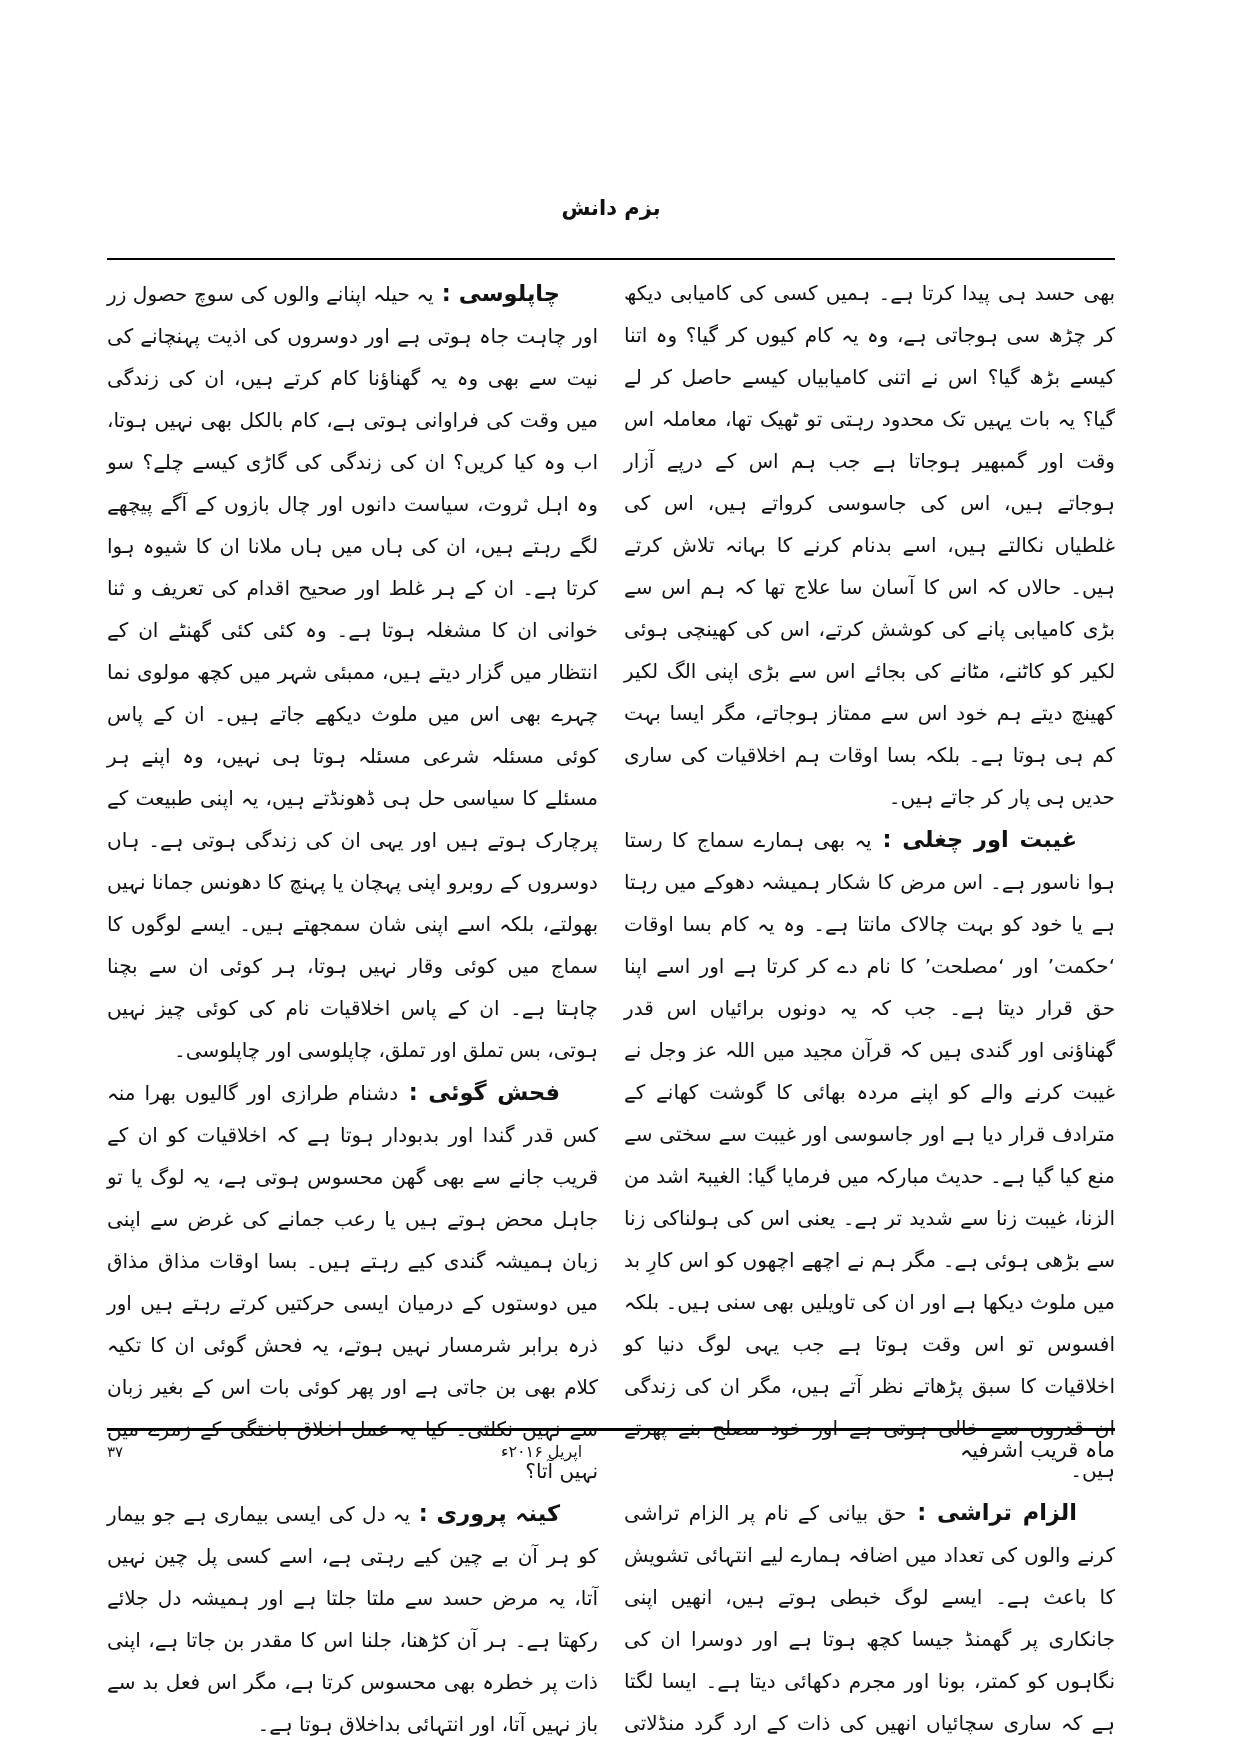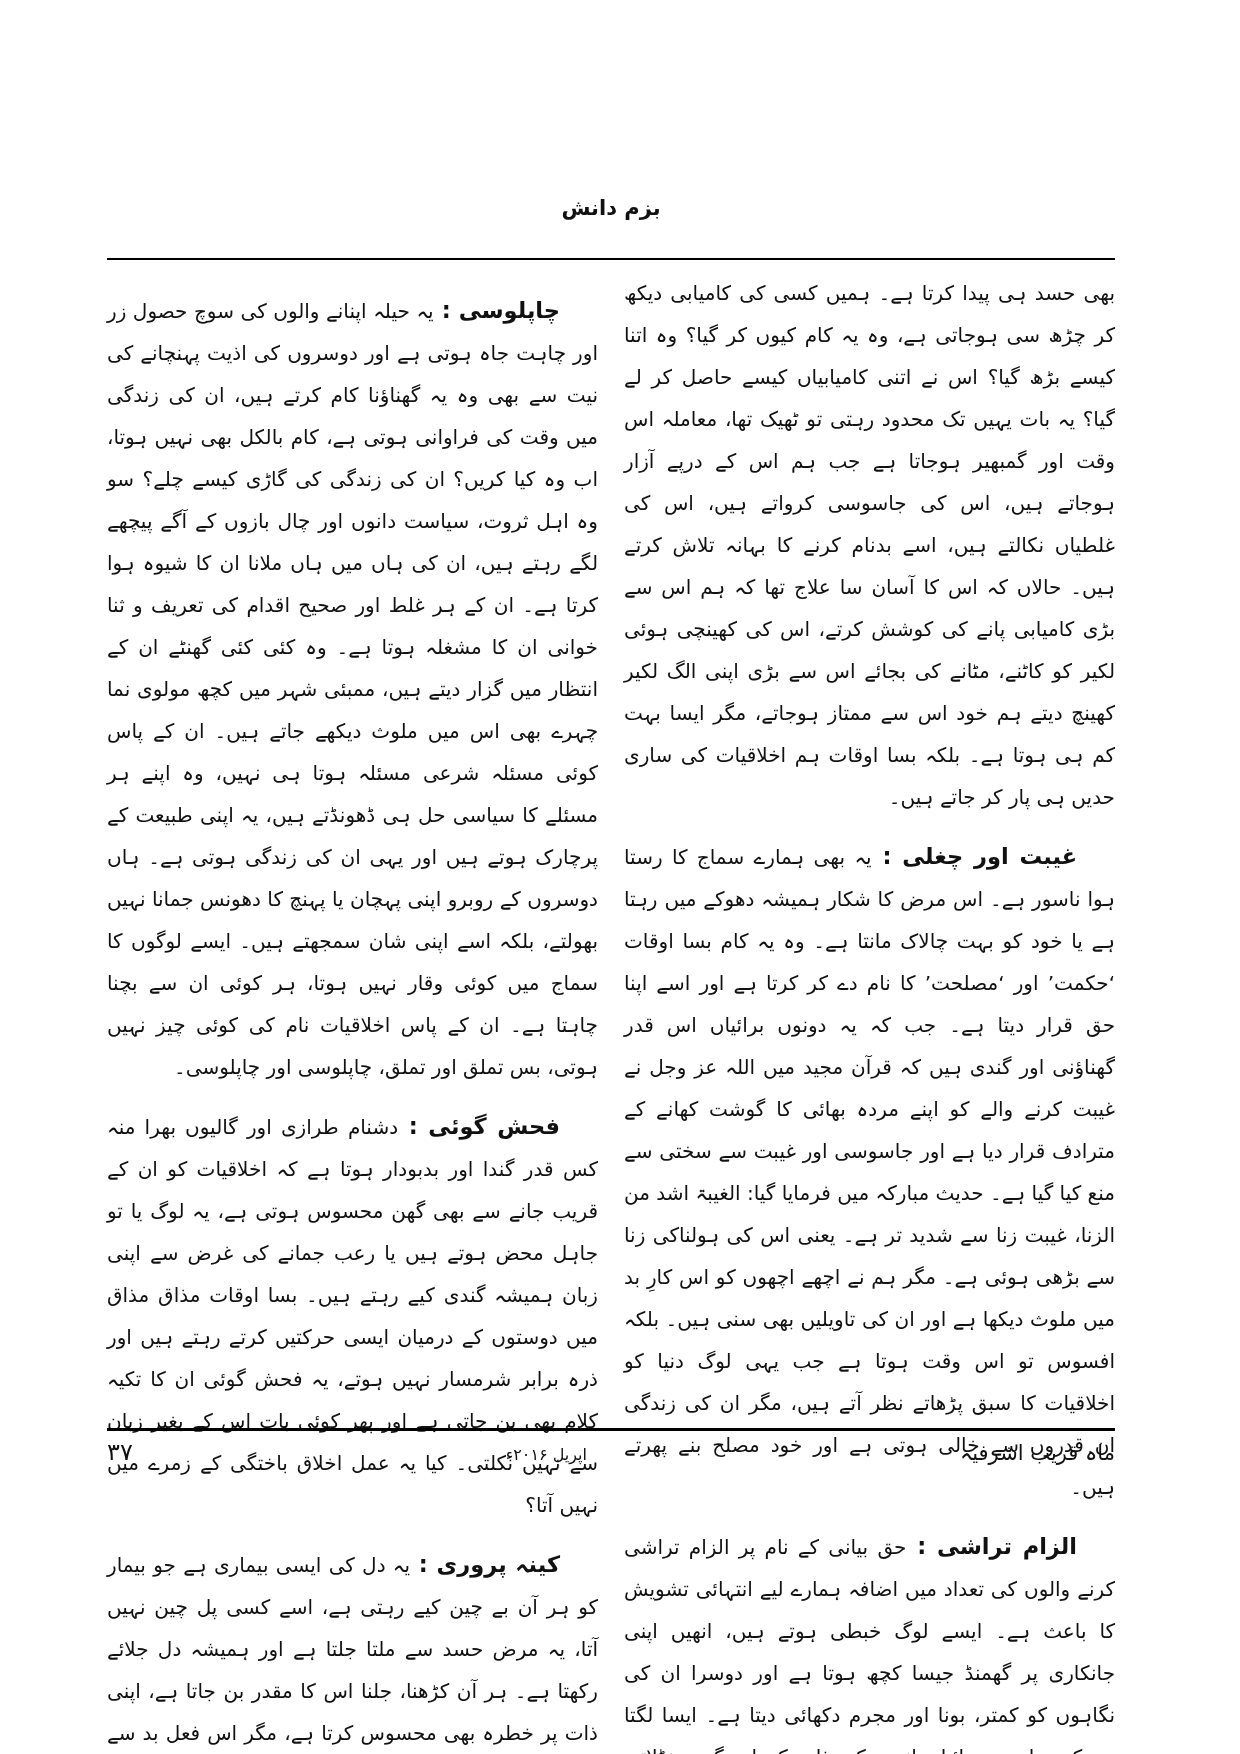--- a/index.html
+++ b/index.html
@@ -38,40 +38,40 @@
     flex:1 1 0;
     min-width:0;
   }
   .col p{
     margin:0;
     font-size:20px;
     line-height:42px;
     text-align:justify;
     text-justify:inter-word;
   }
-  .col p.with-heading{text-indent:38px;margin-top:17px;}
+  .col p.with-heading{text-indent:38px;}
   .section-heading{
     font-weight:bold;
     font-size:22.5px;
     white-space:nowrap;
   }
   .page-footer{
     position:absolute;
     top:1428px;right:125px;left:125px;
     border-top:3px solid #000;
     padding-top:7px;
     display:flex;
     align-items:baseline;
     justify-content:space-between;
     direction:rtl;
     font-size:20px;
   }
   .footer-magazine{font-size:21px;}
   .footer-date{font-size:16px;}
-  .footer-page-number{font-size:24px;}
+  .footer-page-number{font-size:15px;}
 </style>
 </head>
 <body>
 
 <div class="sheet">
 
   <div class="page-header">بزم دانش</div>
 
   <div class="header-rule"></div>
 

